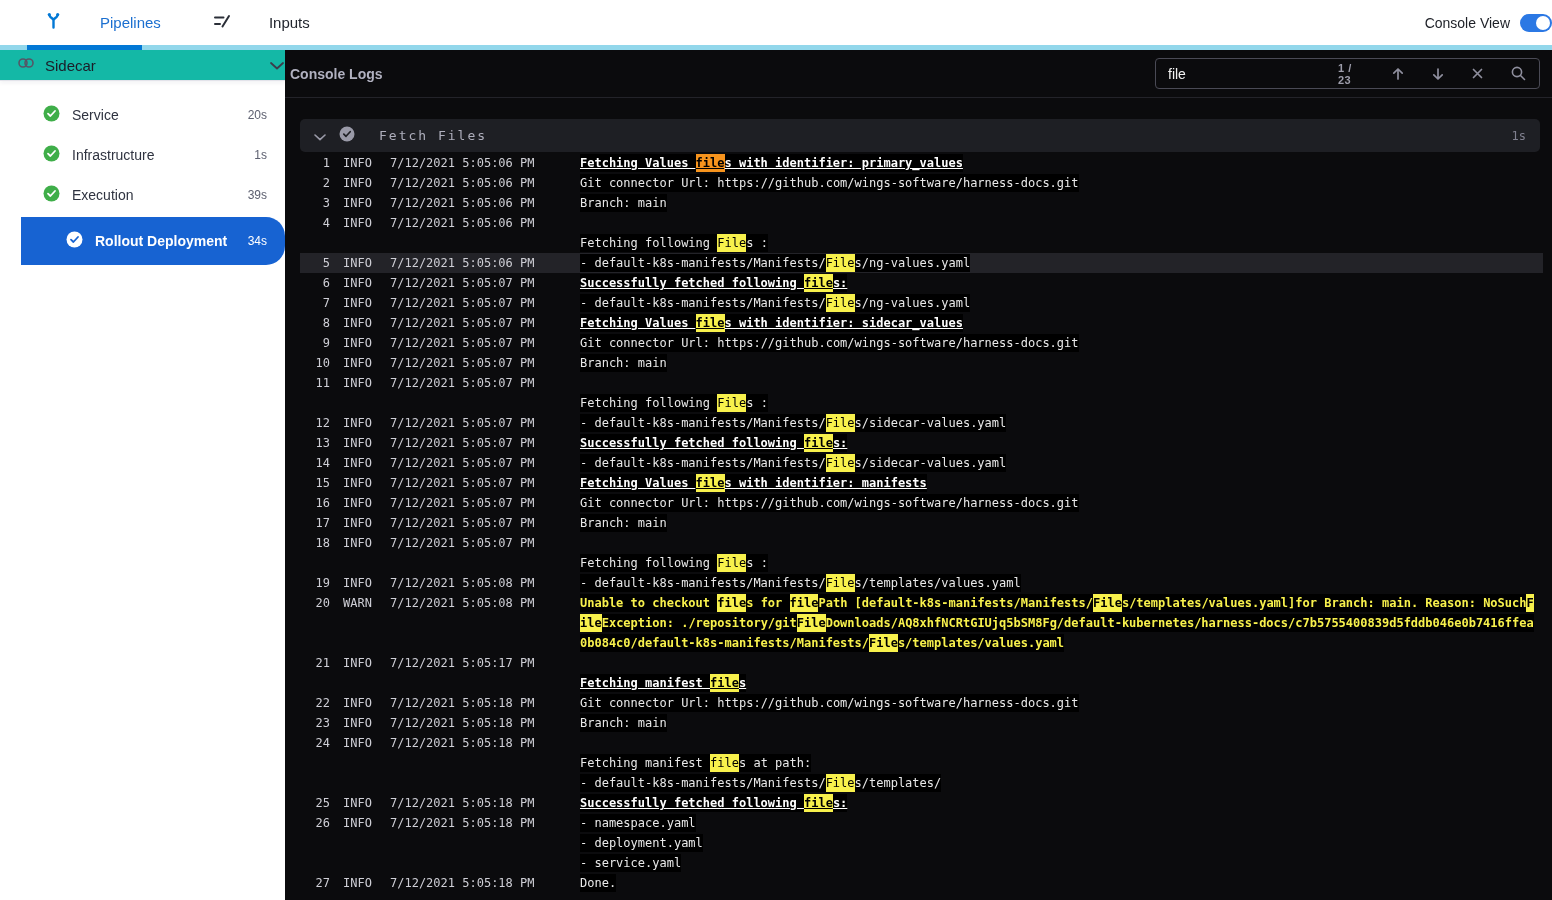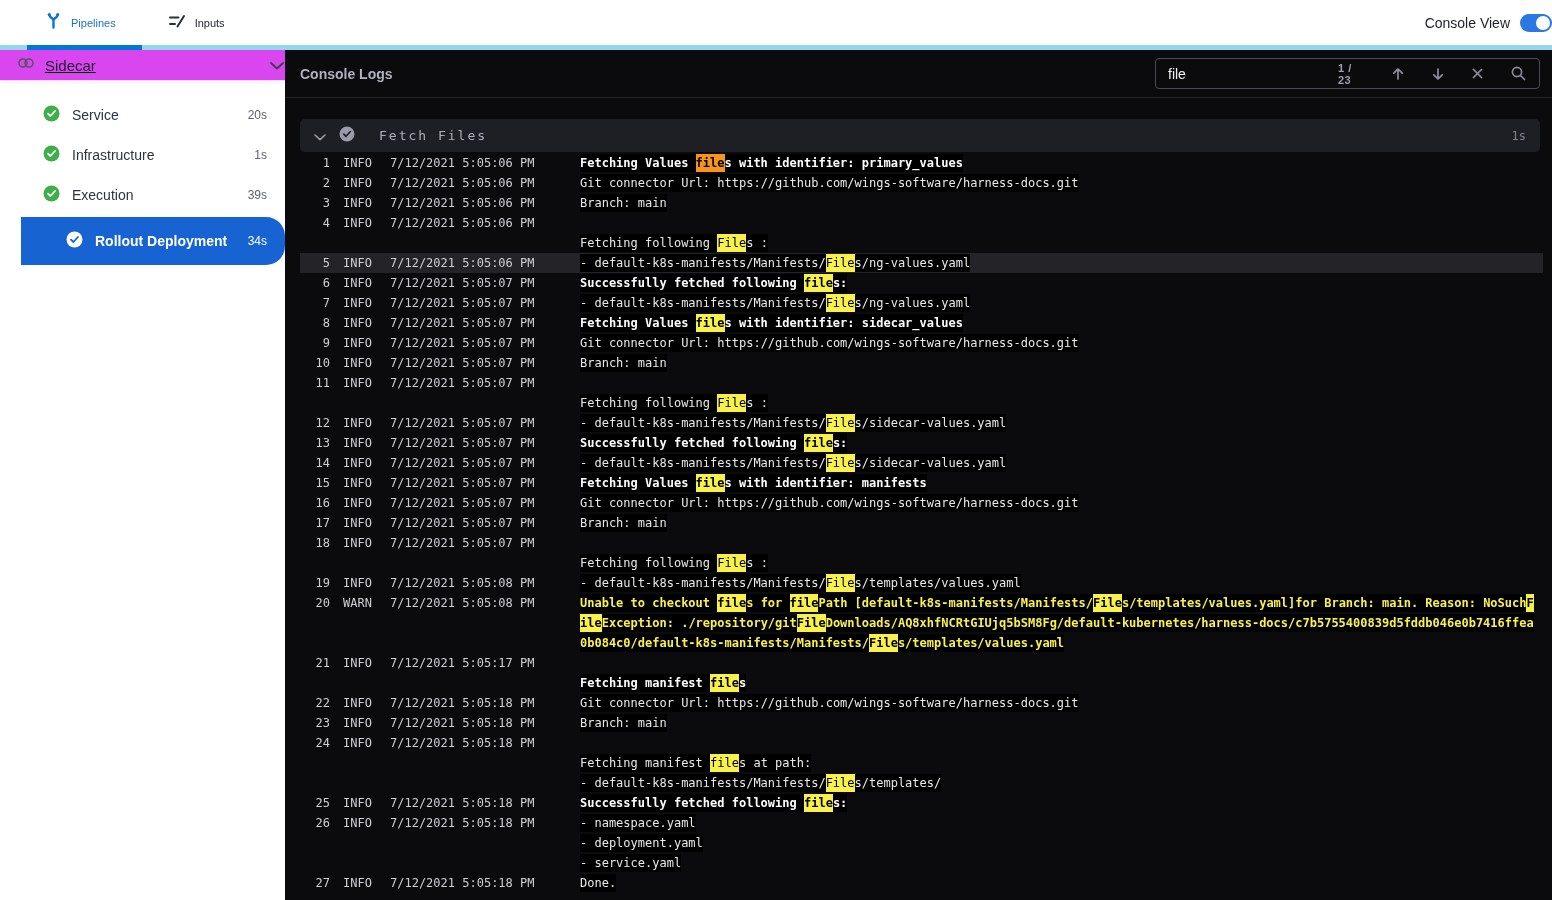--- a/index.html
+++ b/index.html
@@ -5,70 +5,70 @@
   * { box-sizing: border-box; margin: 0; padding: 0; }
   html,body { width: 1552px; height: 900px; overflow: hidden; }
   body { font-family: "Liberation Sans", sans-serif; background: #0b0b0d; }
   .app { width: 1552px; height: 900px; display: flex; flex-direction: column; }
 
   
   .topbar { height: 45px; flex: 0 0 45px; background: #fff; display: flex; align-items: center; }
   .tab { display: flex; align-items: center; gap: 9px; cursor: pointer; }
   .tab-pipelines { margin-left: 45px; }
   .tab-inputs { margin-left: 52px; }
-  .tab-label { font-size: 11px; color: #22262e; }
+  .tab-label { font-size: 15px; color: #22262e; margin-left: 29px; }
   .tab-active .tab-label { color: #1b6fd0; }
   .topbar-right { margin-left: auto; margin-right: 0; display: flex; align-items: center; gap: 10px; }
   .console-view-label { font-size: 14px; color: #1c1f26; }
   .toggle { width: 32px; height: 18px; border-radius: 10px; background: #2b78e4; position: relative; cursor: pointer; }
   .toggle .knob { position: absolute; right: 2px; top: 2px; width: 14px; height: 14px; border-radius: 50%; background: #fff; }
 
   .divider { height: 5px; flex: 0 0 5px; background: #92d7eb; position: relative; }
   .divider .active-ind { position: absolute; left: 27px; top: 0; bottom: 0; width: 115px; background: #0278d5; }
 
   
   .main { flex: 1; display: flex; min-height: 0; }
 
   
   .sidebar { width: 285px; flex: 0 0 285px; background: #fff; display: flex; flex-direction: column; }
-  .stage-header { height: 31px; flex: 0 0 31px; display: flex; align-items: center; padding: 0 1px 0 17px; background: #d946ef; border-bottom: 1px solid #e3e3ea; box-shadow: 0 2px 4px rgba(40,41,61,.06); text-decoration: underline; }
+  .stage-header { height: 31px; flex: 0 0 31px; display: flex; align-items: center; padding: 0 1px 0 17px; background: #14b8a6; border-bottom: 1px solid #e3e3ea; box-shadow: 0 2px 4px rgba(40,41,61,.06); }
   .stage-title { font-size: 15px; color: #1c1c28; margin-left: 10px; }
   .stage-chevron { margin-left: auto; }
   .steps { padding-top: 14px; }
   .step { height: 40px; display: flex; align-items: center; padding: 0 18px 0 22px; cursor: pointer; margin-left: 21px; }
   .step-label { font-size: 14px; color: #2f3340; margin-left: 12px; }
   .step-duration { margin-left: auto; font-size: 12px; color: #5d6070; }
   .step-selected { height: 48px; background: #1763d2; border-radius: 0 19px 19px 0; padding-left: 45px; margin-top: 2px; }
   .step-selected .step-label { color: #fff; font-weight: bold; }
   .step-selected .step-duration { color: #fff; }
 
   
   .console { flex: 1; min-width: 0; background: #0b0b0d; display: flex; flex-direction: column; }
-  .console-header { height: 48px; flex: 0 0 48px; display: flex; align-items: center; padding: 0 12px 0 15px; border-bottom: 1px solid #232329; }
+  .console-header { height: 48px; flex: 0 0 48px; display: flex; align-items: center; padding: 0 12px 0 5px; border-bottom: 1px solid #232329; }
   .console-title { font-size: 14px; font-weight: bold; color: #b1b1c0; }
   .search-box { margin-left: auto; width: 385px; height: 31px; border: 1px solid #4a4a55; border-radius: 4px; display: flex; align-items: center; padding: 0 12px; background: transparent; }
   .search-input { background: transparent; border: none; outline: none; color: #f2f2f2; font-size: 14px; font-family: "Liberation Sans", sans-serif; width: 170px; }
   .search-counter { margin-left: auto; font-size: 11px; font-weight: bold; color: #9d9dab; letter-spacing: .5px; }
   .search-btn { width: 18px; height: 18px; margin-left: 24px; cursor: pointer; display: flex; align-items: center; justify-content: center; }
 
   .section-header { margin: 21px 12px 0 15px; height: 33px; flex: 0 0 33px; background: #1e1f24; border-radius: 5px; display: flex; align-items: center; padding: 0 14px; }
   .section-chevron { cursor: pointer; }
   .section-check { margin-left: 13px; }
   .section-title { margin-left: 24px; font-family: "DejaVu Sans Mono", monospace; font-size: 13px; letter-spacing: 2px; color: #aeaebc; }
   .section-duration { margin-left: auto; font-family: "DejaVu Sans Mono", monospace; font-size: 12px; color: #80808f; }
 
   .log-area { margin-top: 1px; overflow: hidden; }
   .log-row { display: flex; height: 20px; line-height: 20px; margin: 0 9px 0 15px; font-family: "DejaVu Sans Mono", monospace; font-size: 12px; white-space: pre; }
   .row-hl { background: #232328; }
   .col-num { width: 30px; text-align: right; color: #cfcfd6; flex: 0 0 30px; }
   .col-lvl { width: 40px; margin-left: 13px; color: #cfcfd6; flex: 0 0 40px; }
   .col-time { width: 190px; margin-left: 7px; color: #cfcfd6; flex: 0 0 190px; }
   .col-msg { flex: 1; min-width: 0; }
   .seg { background: #000; color: #e9e9e9; padding: 2px 0; }
-  .seg.b { font-weight: bold; color: #fff; }
+  .seg.b { font-weight: bold; color: #fff; text-decoration: underline; }
   .seg.w { font-weight: bold; color: #f8f14c; }
   .seg.lnk { cursor: pointer; }
   .seg.hl-y { background: #f8f14c; color: #000; }
   .seg.hl-c { background: #f7941d; color: #000; }
 </style>
 </head>
 <body>
 
 <div class="app">
 

